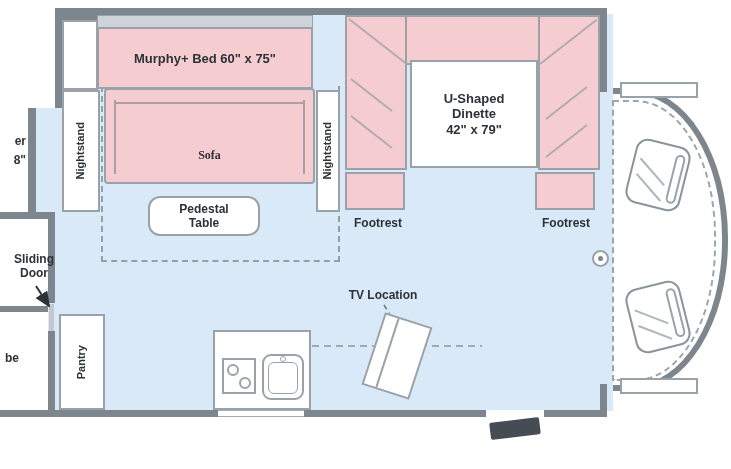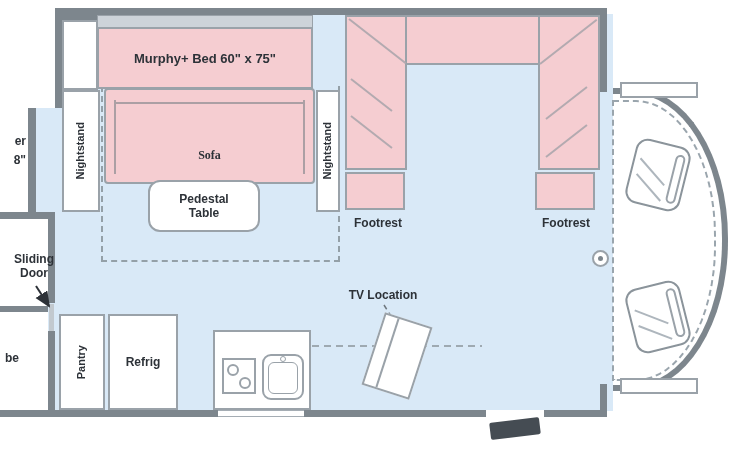--- a/index.html
+++ b/index.html
@@ -87,49 +87,51 @@
     <span class="lbl" style="left:0;right:0;top:58px">Sofa</span>
   </div>
 
   <div class="wbox center" style="left:62px;top:90px;width:38px;height:122px">
     <span class="txt vtext" style="font-size:11px">Nightstand</span>
   </div>
   <div class="wbox center" style="left:316px;top:90px;width:24px;height:122px">
     <span class="txt vtext" style="font-size:11px">Nightstand</span>
   </div>
 
-  <div class="wbox center" style="left:148px;top:180px;width:112px;height:52px;border-radius:12px">
+  <div class="wbox center" style="left:148px;top:196px;width:112px;height:40px;border-radius:12px">
     <span class="txt">Pedestal
 Table</span>
   </div>
 
   <div class="pink" style="left:345px;top:15px;width:62px;height:155px"></div>
   <div class="pink" style="left:405px;top:15px;width:135px;height:50px"></div>
   <div class="pink" style="left:538px;top:15px;width:62px;height:155px"></div>
   <div class="seam" style="left:349px;top:18px;width:72px;transform:rotate(38deg)"></div>
   <div class="seam" style="left:540px;top:63px;width:72px;transform:rotate(-38deg)"></div>
   <div class="seam" style="left:351px;top:78px;width:52px;transform:rotate(38deg)"></div>
   <div class="seam" style="left:351px;top:115px;width:52px;transform:rotate(38deg)"></div>
   <div class="seam" style="left:546px;top:118px;width:52px;transform:rotate(-38deg)"></div>
   <div class="seam" style="left:546px;top:156px;width:52px;transform:rotate(-38deg)"></div>
 
+  <div class="wbox center" style="left:410px;top:60px;width:128px;height:108px">
+    <span class="txt" style="font-size:13px">U-Shaped
+Dinette
+42" x 79"</span>
+  </div>
 
   <div class="pink" style="left:345px;top:172px;width:60px;height:38px"></div>
   <div class="pink" style="left:535px;top:172px;width:60px;height:38px"></div>
   <span class="lbl" style="left:338px;top:216px;width:80px">Footrest</span>
   <span class="lbl" style="left:526px;top:216px;width:80px">Footrest</span>
 
   <div class="wbox circle" style="left:592px;top:250px;width:17px;height:17px;border-radius:50%"></div>
   <div style="position:absolute;left:598px;top:256px;width:5px;height:5px;background:#7d868d;border-radius:50%"></div>
 
   <div class="wbox center" style="left:59px;top:314px;width:46px;height:96px">
     <span class="txt vtext" style="font-size:11px">Pantry</span>
-  </div>
-  <div class="wbox center" style="left:108px;top:314px;width:70px;height:96px">
-    <span class="txt">Refrig</span>
   </div>
   <div class="wbox" style="left:213px;top:330px;width:98px;height:80px"></div>
   <div class="wbox" style="left:222px;top:358px;width:34px;height:36px">
     <div class="wbox circle" style="left:3px;top:4px;width:12px;height:12px;border-radius:50%"></div>
     <div class="wbox circle" style="left:15px;top:17px;width:12px;height:12px;border-radius:50%"></div>
   </div>
   <div class="wbox" style="left:262px;top:354px;width:42px;height:46px;border-radius:9px">
     <div class="wbox" style="left:4px;top:6px;width:30px;height:32px;border-radius:6px;border-width:1.5px"></div>
     <div class="wbox circle" style="left:16px;top:0px;width:6px;height:6px;border-radius:50%;border-width:1.5px"></div>
   </div>

